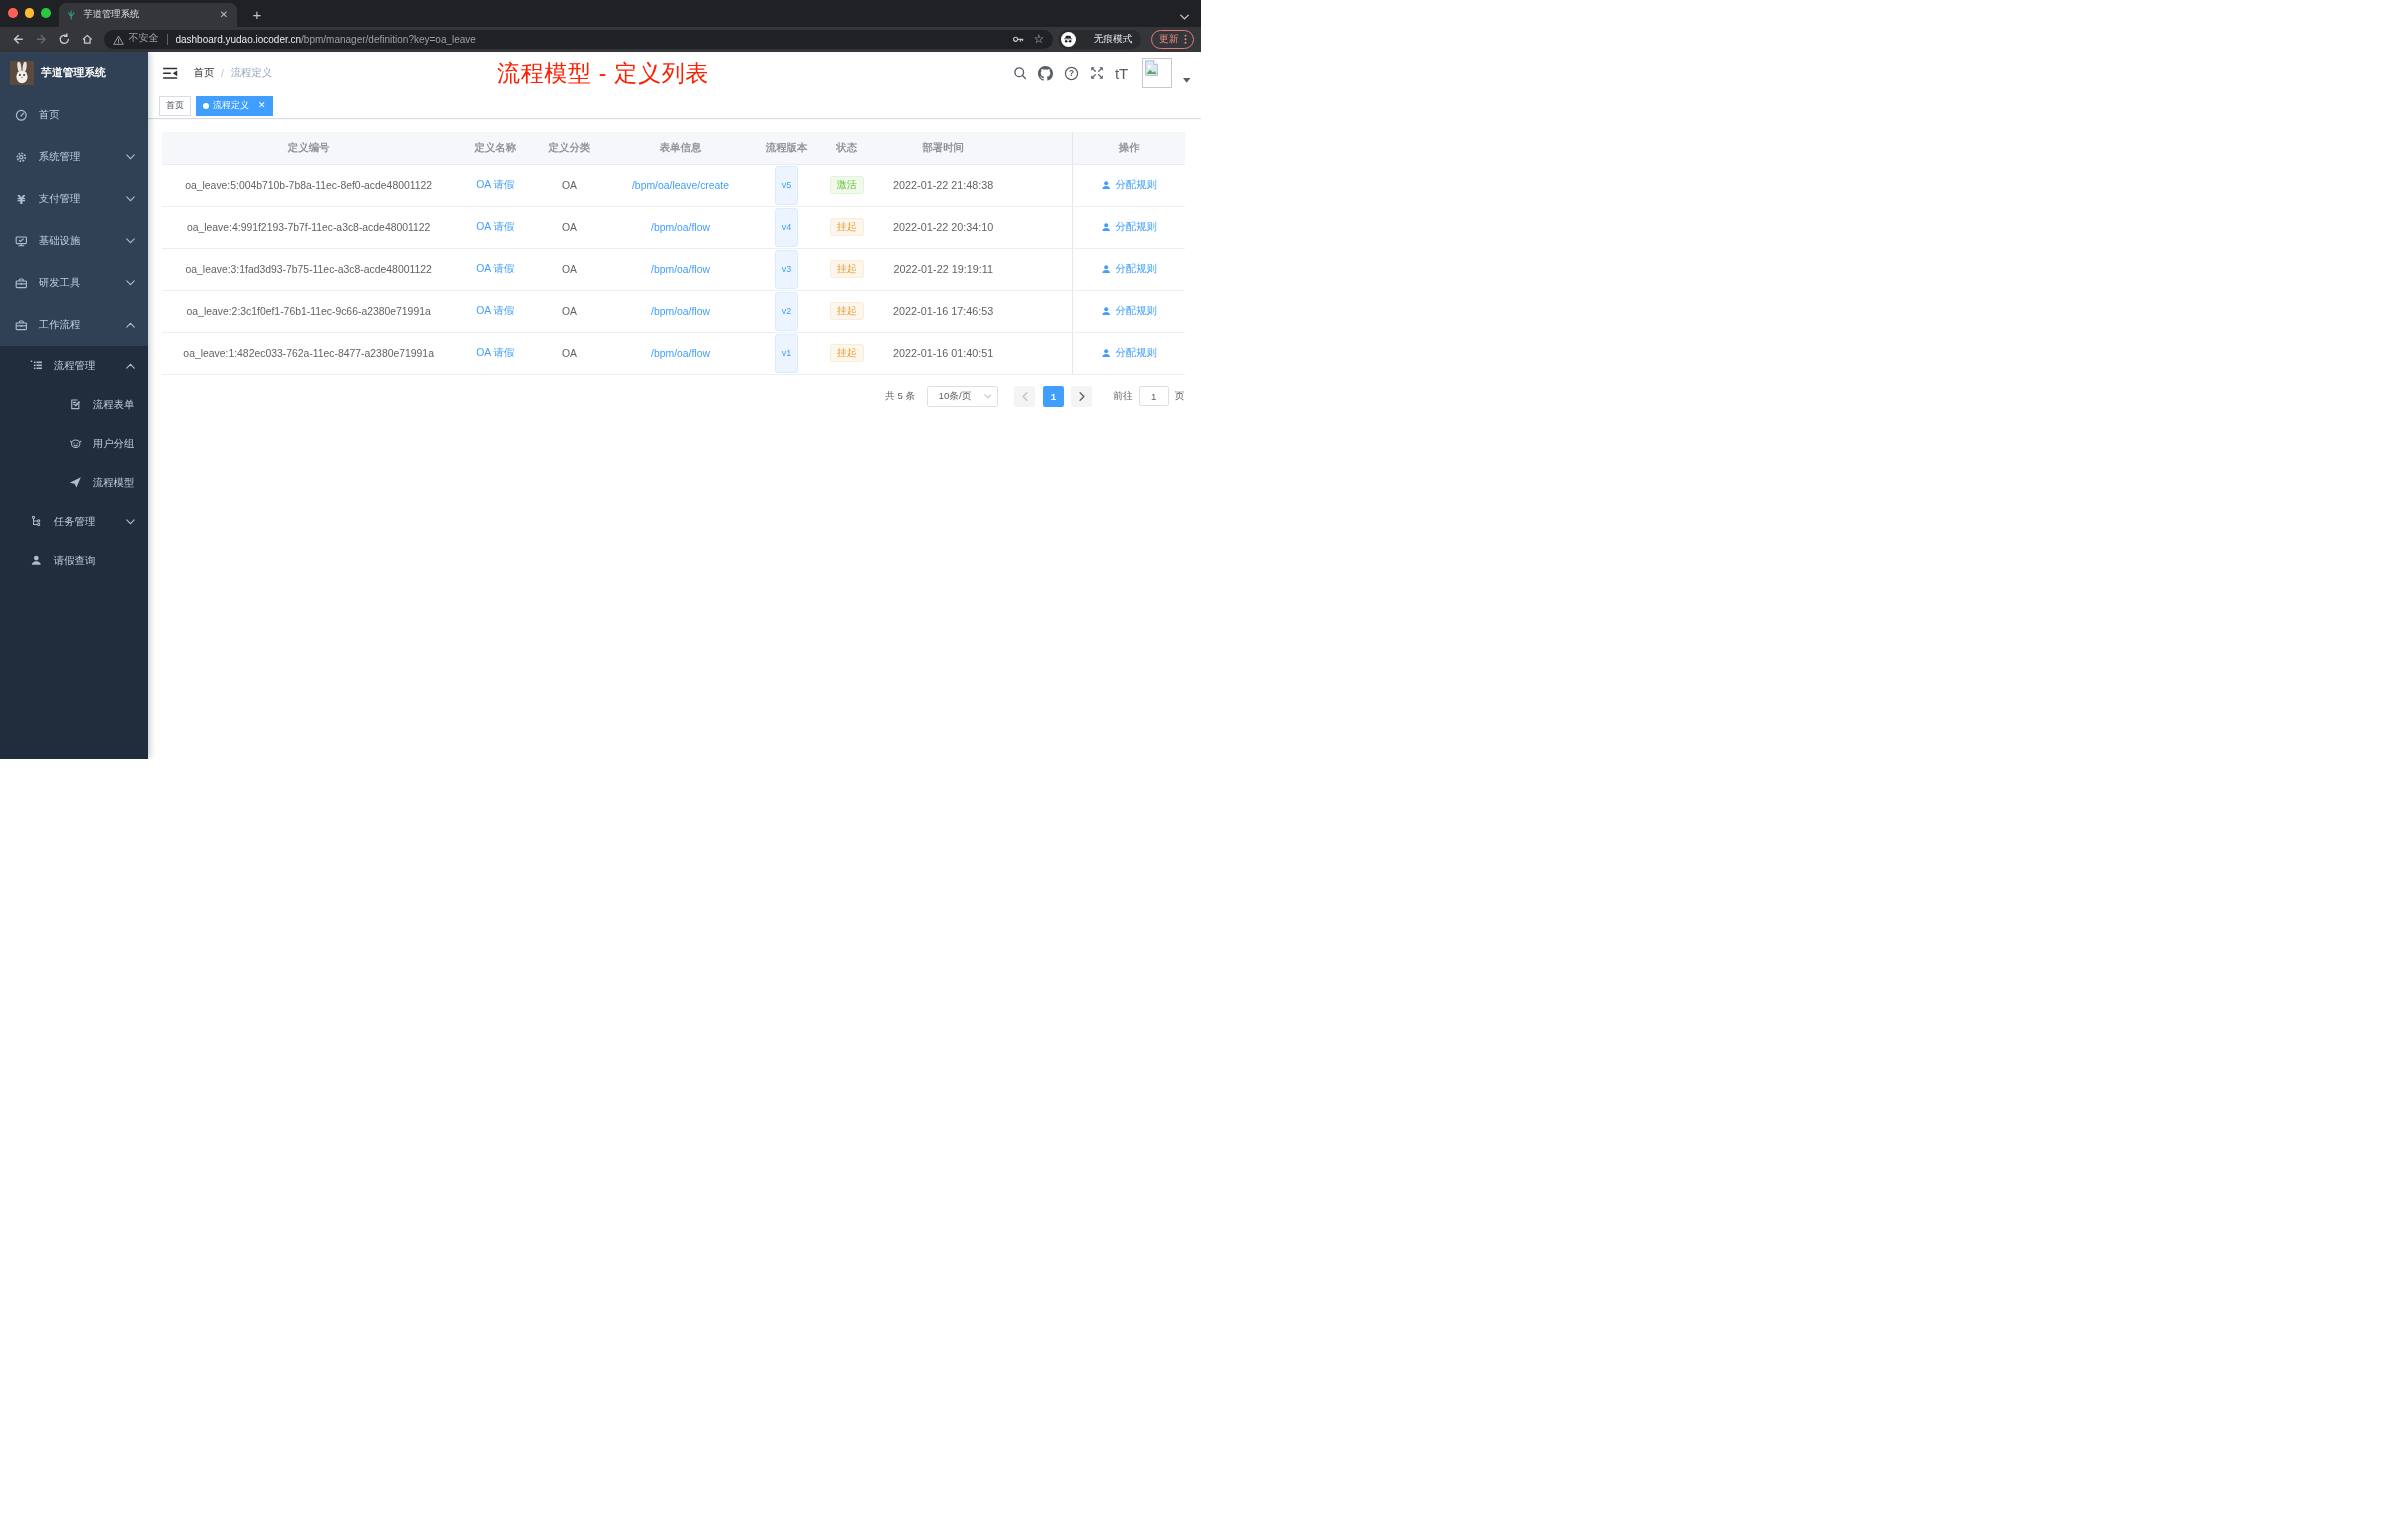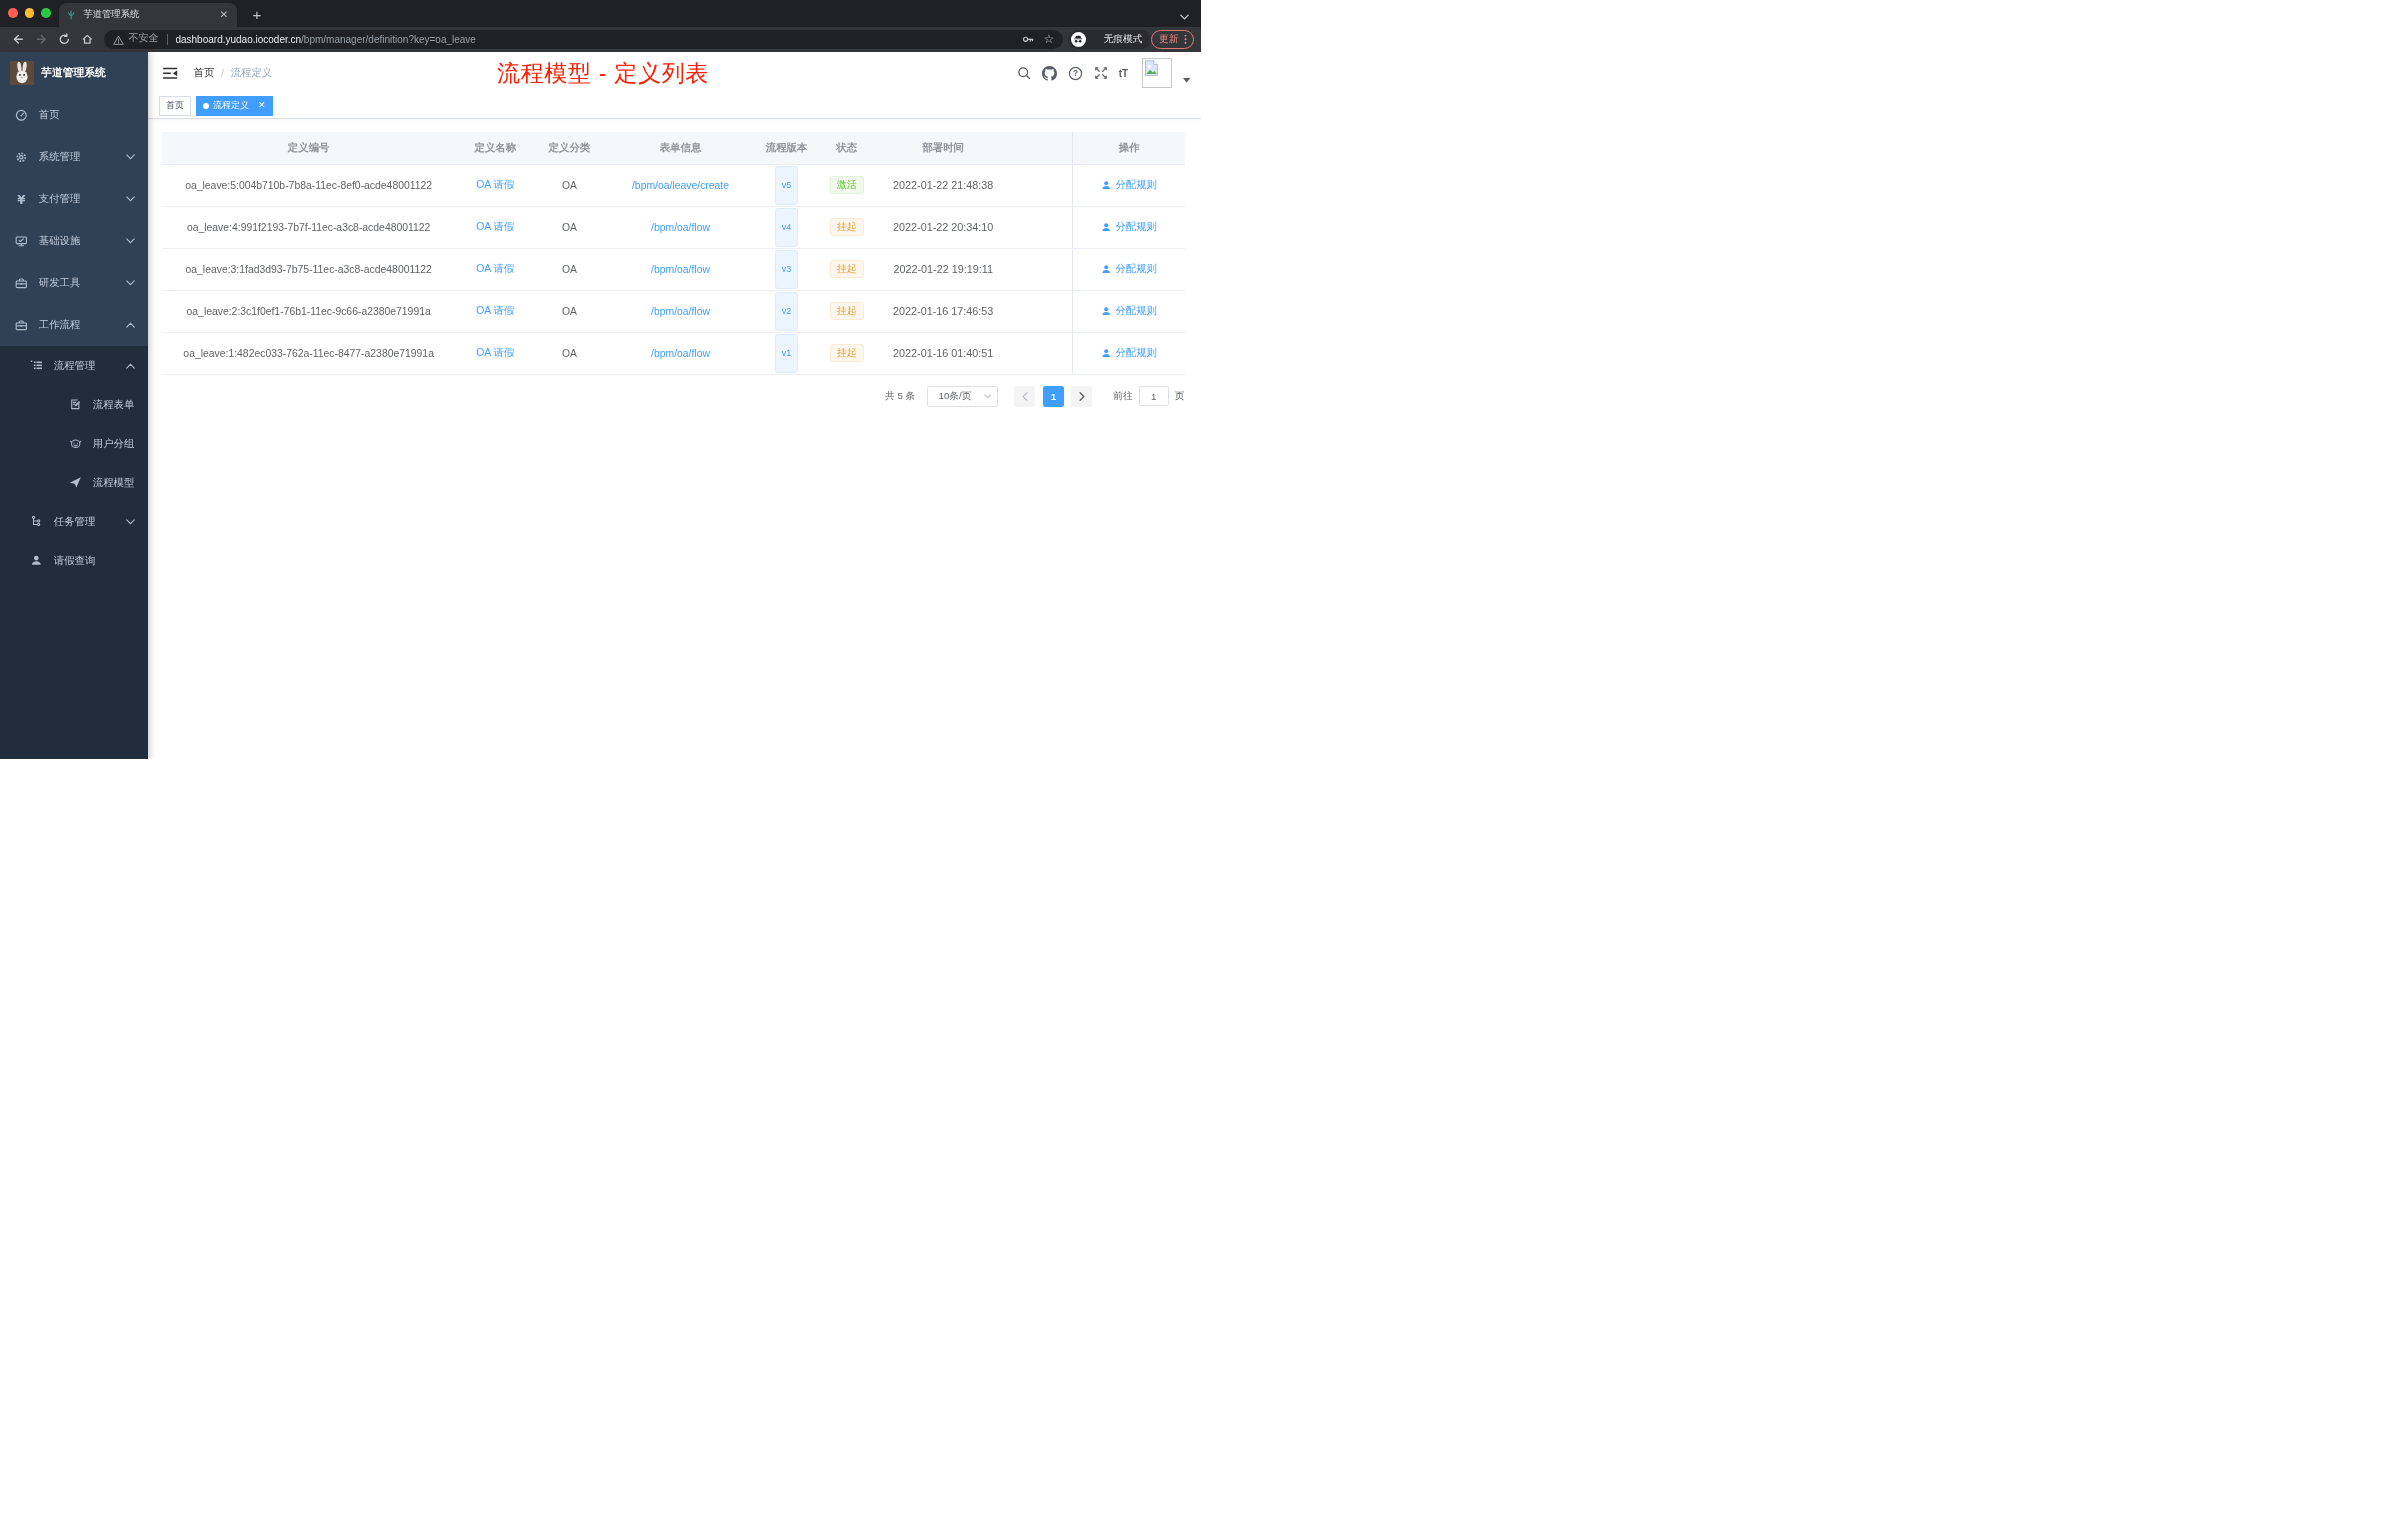--- a/index.html
+++ b/index.html
@@ -25,21 +25,21 @@
   .omnibox{height:19.3px;background:#202124;border-radius:9.7px;flex:1;display:flex;align-items:flex-end;padding:4px 9px;margin:0 5.2px;color:#9aa0a6;font-size:10px;min-width:0}
   .omni-sep{width:0.7px;height:11px;background:#5f6368;margin:0 8.2px;flex:none}
   .sec-label{margin-left:4.5px;white-space:nowrap}
   .url-text{flex:1;white-space:nowrap;overflow:hidden}
   .url-domain{color:#e8eaed}
   .url-path{color:#9aa0a6}
   .omni-right{display:flex;align-items:center;gap:9px;margin-left:7.4px;color:#c4c7c5}
   .star{font-size:12px;line-height:1}
   .incog{height:19.3px;background:#2a2b2e;border-radius:9.7px;display:flex;align-items:center;gap:18px;padding:0 9px 0 2.2px;color:#e8eaed;font-size:9.7px;flex:none}
   .incog-circle{width:15px;height:15px;background:#fff;border-radius:50%;display:flex;align-items:center;justify-content:center}
-  .update{height:19.3px;border:1.1px solid #db7a72;border-radius:10.4px;color:#f28b82;display:flex;align-items:center;gap:5.2px;padding:0 6.7px;font-size:9.7px;margin-left:0;flex:none}
+  .update{height:19.3px;border:1.1px solid #db7a72;border-radius:10.4px;color:#f28b82;display:flex;align-items:center;gap:5.2px;padding:0 6.7px;font-size:9.7px;margin-left:10px;flex:none}
 
   
   .app{display:flex;height:707px}
   .sidebar{width:148px;background:#304156;color:#bfcbd9;display:flex;flex-direction:column;box-shadow:1.5px 0 6px rgba(0,21,41,.22);position:relative;z-index:6;flex:none}
   .logo-row{height:42px;display:flex;align-items:center;padding-left:9.7px;gap:7.4px;flex:none}
   .logo-img{width:24px;height:24px;border-radius:2.2px;overflow:hidden;background:#6b5a4e;flex:none}
   .logo-title{color:#fff;font-size:10.8px;font-weight:700;white-space:nowrap}
   .menu{flex:1;display:flex;flex-direction:column;font-size:10.4px;overflow:hidden}
   .menu-dark{background:#1f2d3d;flex:1}
   .menu-item{height:42px;display:flex;align-items:center;cursor:pointer}
@@ -417,21 +417,21 @@
         </span>
         <span class="ic">
           <svg width="14" height="14" viewBox="0 0 18 18" fill="currentColor" stroke="currentColor" stroke-width="1.6" stroke-linecap="round">
               <path d="M6.8 6.8L3.4 3.4M11.2 6.8l3.4-3.4M6.8 11.2l-3.4 3.4M11.2 11.2l3.4 3.4"></path>
               <path d="M1.5 6V1.5H6z" stroke="none"></path>
               <path d="M12 1.5H16.5V6z" stroke="none"></path>
               <path d="M1.5 12V16.5H6z" stroke="none"></path>
               <path d="M16.5 12V16.5H12z" stroke="none"></path>
             </svg>
         </span>
-        <span class="ic" style="font-weight:700;font-size:10px;letter-spacing:0">tT</span>
+        <span class="ic" style="font-weight:400;font-size:15px;letter-spacing:0">tT</span>
         <span class="avatar-box">
           <span class="ic">
             <svg width="15" height="16.3" viewBox="0 0 20 22">
                 <path d="M2 1h11l5 5v15H2z" fill="#dbe7f7" stroke="#9fb0c2" stroke-width="1"></path>
                 <path d="M13 1v5h5" fill="#fff" stroke="#9fb0c2" stroke-width="1"></path>
                 <circle cx="7" cy="9" r="2.2" fill="#fff"></circle>
                 <path d="M3 19l5-6 4 4 2-2 3 4z" fill="#58a95c"></path>
               </svg>
           </span>
         </span>

